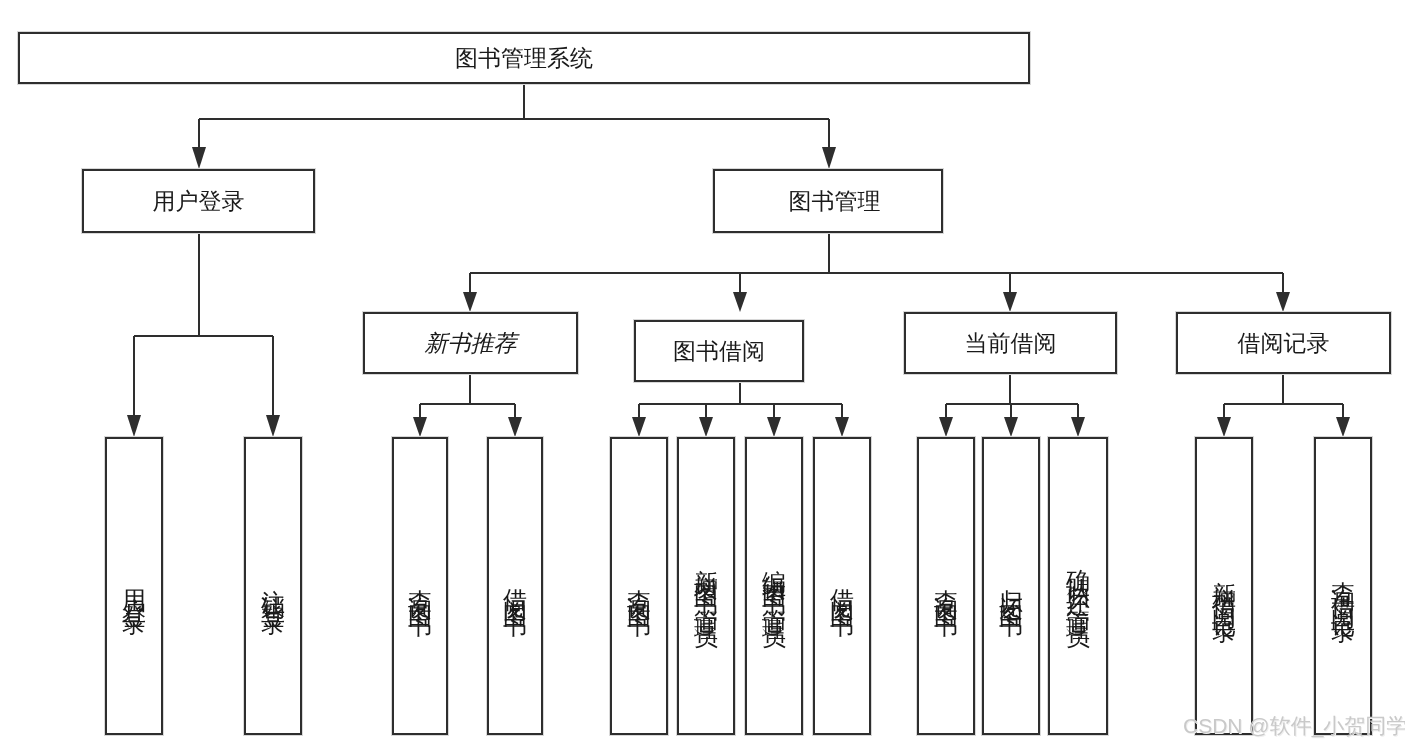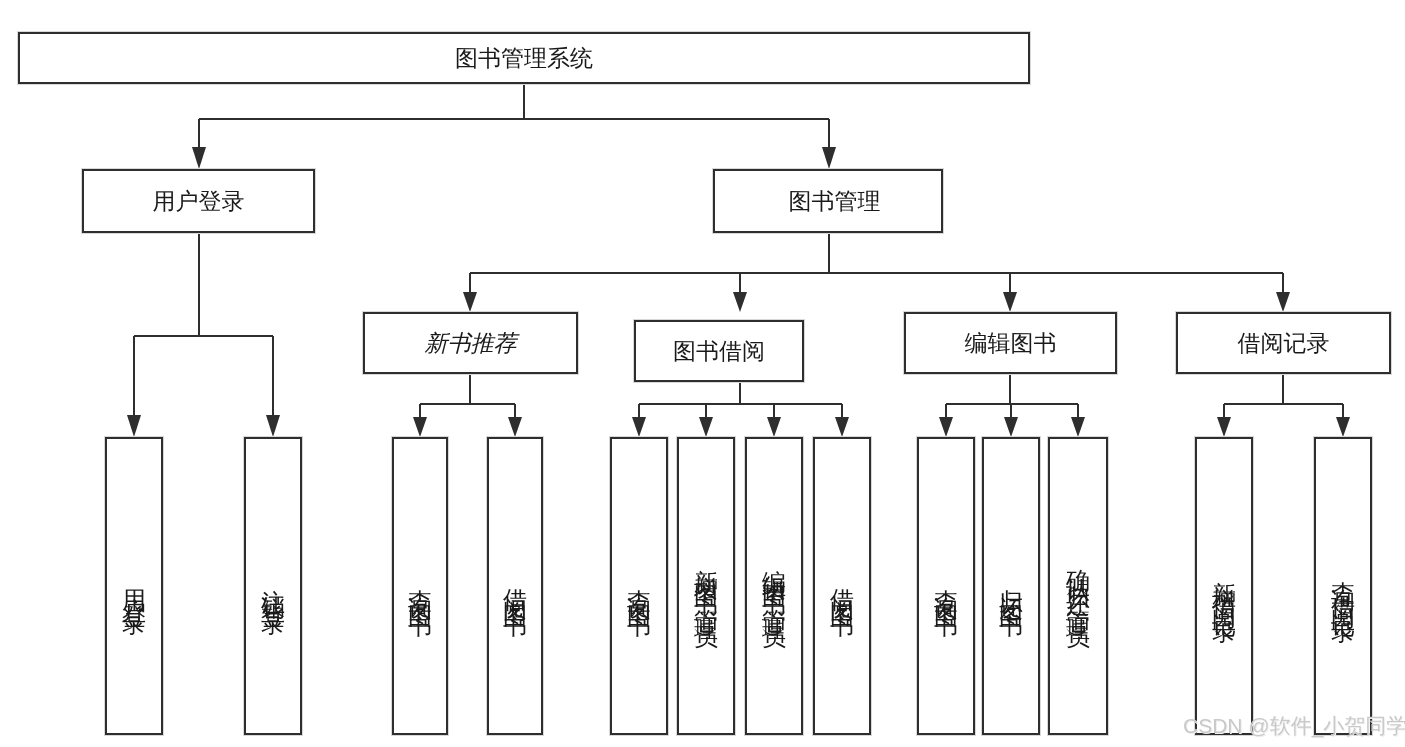--- a/index.html
+++ b/index.html
@@ -107,21 +107,21 @@
     <span>图书管理</span>
   </div>
 
   <div class="box" style="left:363px;top:312px;width:215px;height:62px;font-style:italic;">
     <span>新书推荐</span>
   </div>
   <div class="box" style="left:634px;top:312px;width:170px;height:62px;margin-top:8px;">
     <span>图书借阅</span>
   </div>
   <div class="box" style="left:904px;top:312px;width:213px;height:62px;">
-    <span>编辑图书</span>
+    <span>当前借阅</span>
   </div>
   <div class="box" style="left:1176px;top:312px;width:215px;height:62px;">
     <span>借阅记录</span>
   </div>
 
   <div class="box vbox" style="left:105px;top:437px;width:58px;height:298px;">
     <span>用户登录</span>
   </div>
   <div class="box vbox" style="left:244px;top:437px;width:58px;height:298px;">
     <span>注销登录</span>

